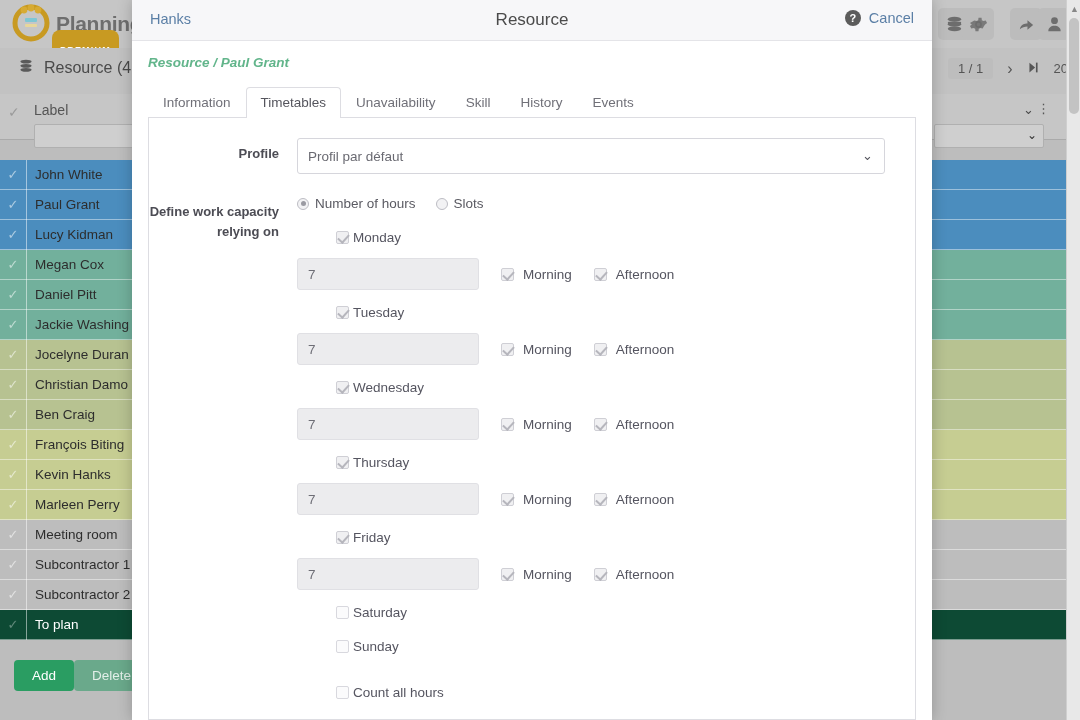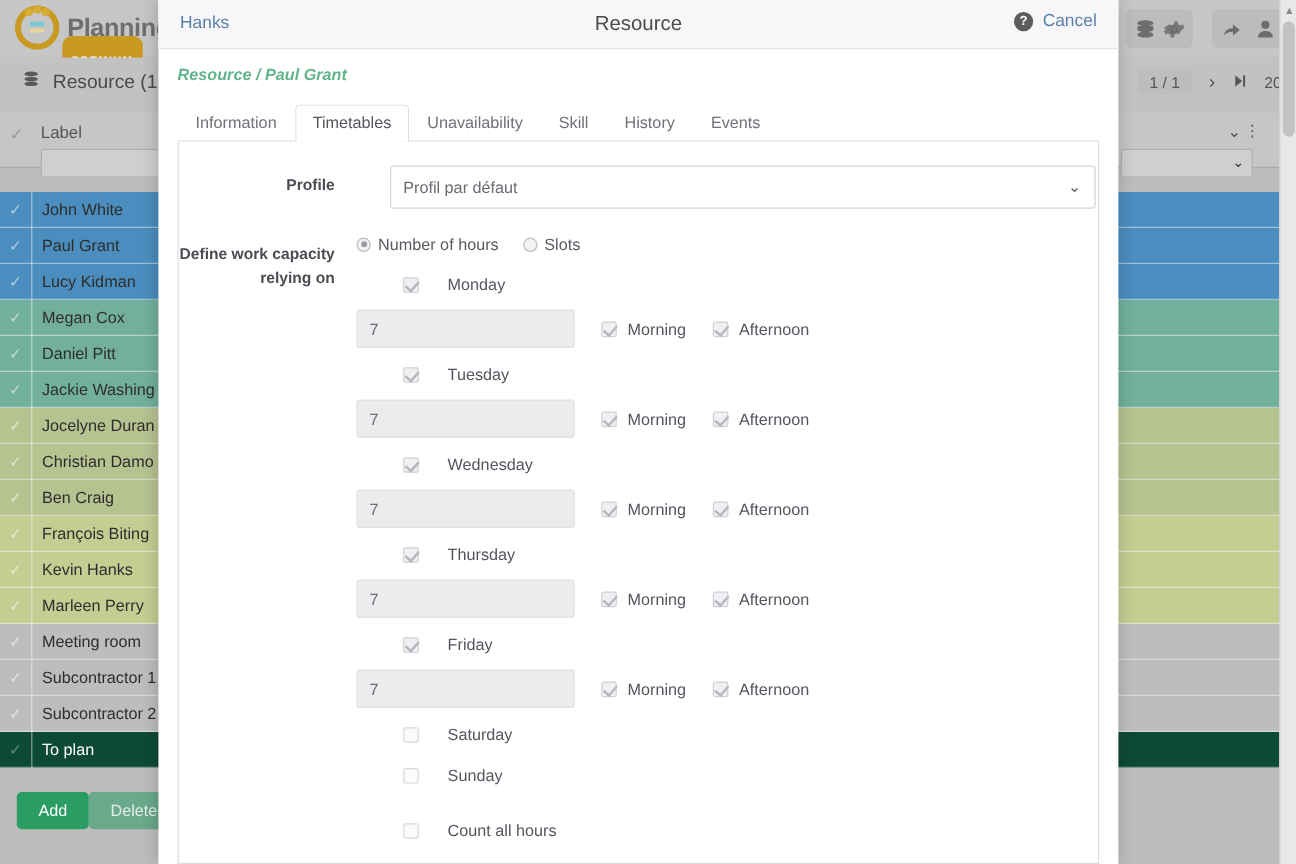--- a/index.html
+++ b/index.html
@@ -189,21 +189,21 @@
   .radioline { display:flex; align-items:center; gap:6px; margin-bottom: 14px; }
   .rd {
     width:12px;height:12px;border-radius:50%;border:1px solid #bdbdc4;background:#f2f2f4;
     display:inline-block; position:relative;
   }
   .rd.on::after{ content:""; position:absolute; left:2.5px; top:2.5px; width:5px;height:5px;
     border-radius:50%; background:#9a9aa2; }
   .rd-lbl { font-size:13.5px; color:#5a5a62; margin-right:14px;}
 
   
-  .daychk { display:flex; align-items:center; gap:24px; height: 24px; margin-top: 10px; padding-left: 39px; }
+  .daychk { display:flex; align-items:center; gap:4px; height: 24px; margin-top: 10px; padding-left: 39px; }
   .cb {
     width:13px;height:13px;border:1px solid #cfcfd5;background:#f0f0f2;border-radius:2px;
     display:inline-block; position:relative;
   }
   .cb.on::after{
     content:""; position:absolute; left:3px; top:0px; width:5px;height:9px;
     border:solid #b6b6bd; border-width:0 2px 2px 0; transform:rotate(42deg);
   }
   .cb.off { background:#fbfbfc; border-color:#d8d8de; }
   .day-lbl { font-size:13.5px; color:#555560; }
@@ -269,21 +269,21 @@
 
   <div id="secondbar">
     <div id="res-title">
       <span>
         <svg width="16" height="16" viewBox="0 0 20 20" fill="#5a5a5a">
           <ellipse cx="10" cy="4.5" rx="7" ry="2.4"></ellipse>
             <ellipse cx="10" cy="9.8" rx="7" ry="2.4"></ellipse>
             <ellipse cx="10" cy="14.8" rx="7" ry="2.4"></ellipse>
         </svg>
       </span>
-      <span>Resource (1</span>
+      <span>Resource (4</span>
     </div>
     <div id="pager">
       <span class="pg-box">1 / 1</span>
       <span style="font-size:16px;">›</span>
       <span>
         <svg width="13" height="13" viewBox="0 0 16 16" fill="#555">
             <path d="M3 2l7 6-7 6z"></path>
             <rect x="11" y="2" width="2" height="12"></rect>
           </svg>
       </span>
@@ -399,21 +399,21 @@
       <div class="tab">Information</div>
       <div class="tab active">Timetables</div>
       <div class="tab">Unavailability</div>
       <div class="tab">Skill</div>
       <div class="tab">History</div>
       <div class="tab">Events</div>
     </div>
 
   <div id="panel">
 
-    <div class="frow" style="margin-top:20px;gap:28px;">
+    <div class="frow" style="margin-top:20px;">
       <div class="flabel">Profile</div>
       <div class="fctl">
         <div class="sel-wrap">
           <select class="sel">
             <option>Profil par défaut</option>
           </select>
           <span class="sel-caret">⌄</span>
         </div>
       </div>
     </div>

